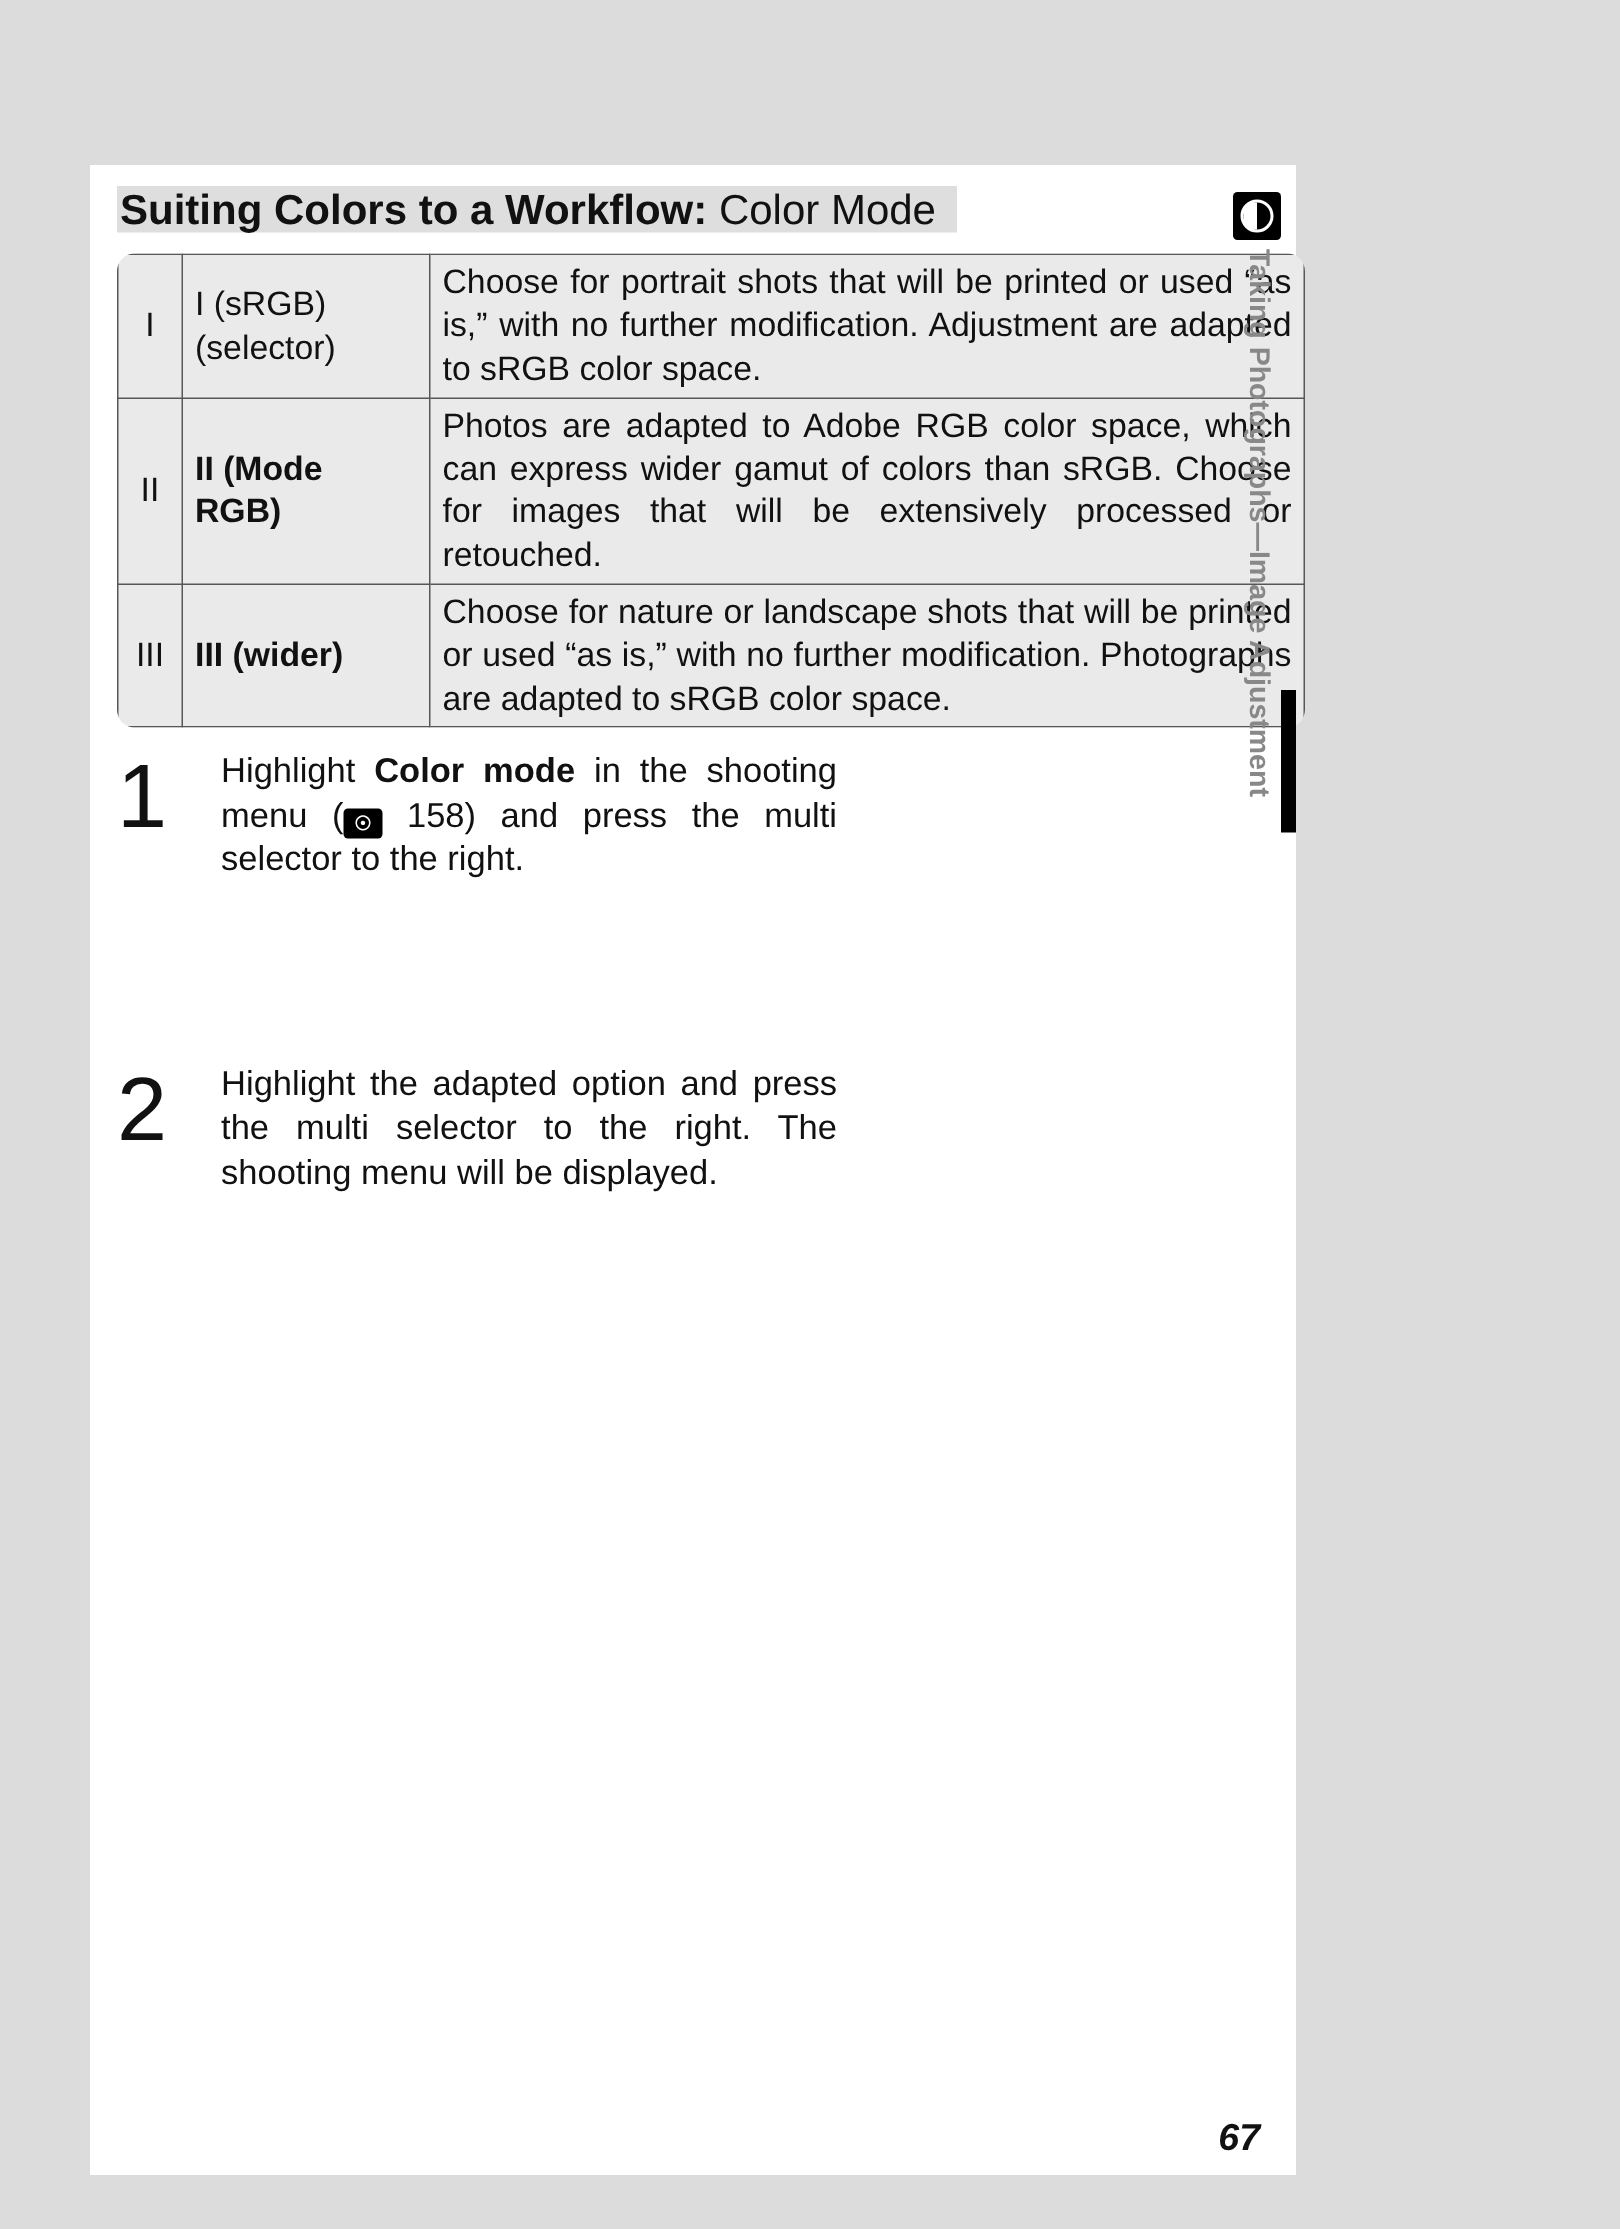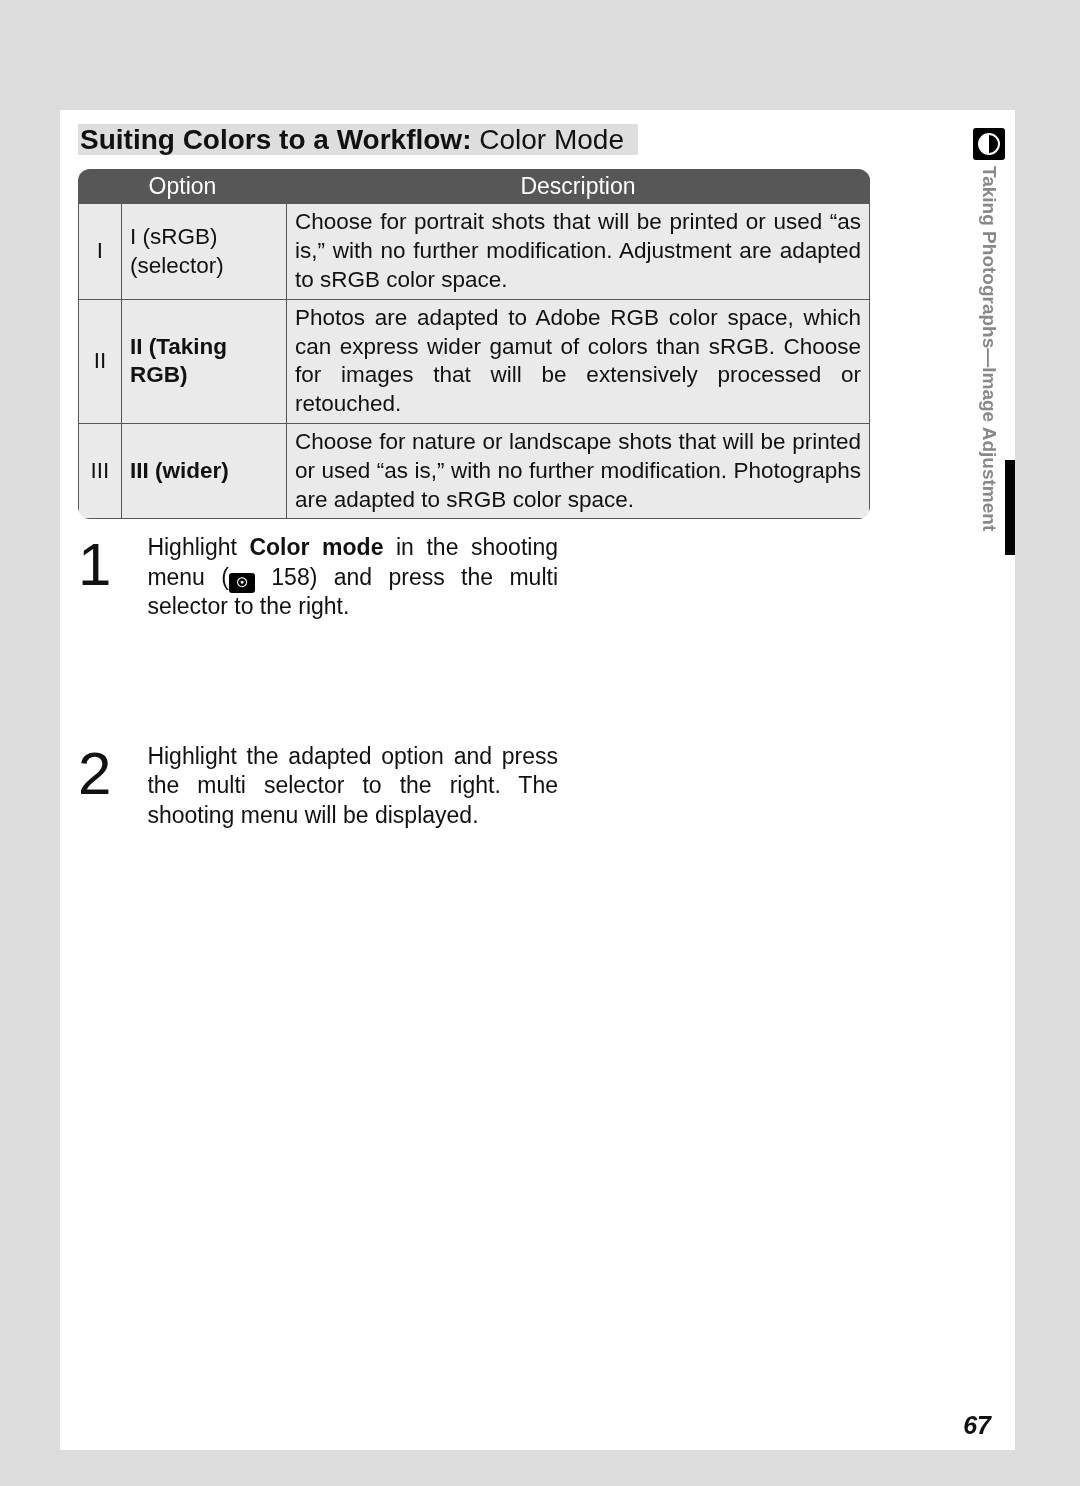--- a/index.html
+++ b/index.html
@@ -13,21 +13,21 @@
     width: 1080px;
     height: 1486px;
     background: #dcdcdc;
     position: relative;
     box-sizing: border-box;
   }
   .sheet {
     position: absolute;
     left: 60px;
     top: 110px;
-    width: 955px;
+    width: 804px;
     height: 1340px;
     background: #ffffff;
     box-sizing: border-box;
     padding: 14px 24px 10px 18px;
   }
   .heading {
     font-size: 28px;
     line-height: 1.05;
     background: #dedede;
     display: inline-block;
@@ -155,32 +155,28 @@
 <div class="page">
   <div class="sheet">
 
     <div class="heading">
       <span class="hb">Suiting Colors to a Workflow: </span><span class="hn">Color Mode</span>
     </div>
 
 
     <table class="cm">
       <tbody>
-          <tr>
-        <th colspan="2">Option</th>
-        <th>Description</th>
-      </tr>
       <tr>
         <td class="idx">I</td>
         <td class="opt">I (sRGB) (selector)</td>
         <td class="desc">Choose for portrait shots that will be printed or used “as is,” with no further modification.  Adjustment are adapted to sRGB color space.</td>
       </tr>
       <tr>
         <td class="idx">II</td>
-        <td class="opt"><b>II (Taking RGB)</b></td>
+        <td class="opt"><b>II (Mode RGB)</b></td>
         <td class="desc">Photos are adapted to Adobe RGB color space, which can express wider gamut of colors than sRGB.  Choose for images that will be extensively processed or retouched.</td>
       </tr>
       <tr>
         <td class="idx">III</td>
         <td class="opt"><b>III  (wider)</b></td>
         <td class="desc">Choose for nature or landscape shots that will be printed or used “as is,” with no further modification.  Photographs are adapted to sRGB color space.</td>
       </tr>
     </tbody>
       </table>
 

